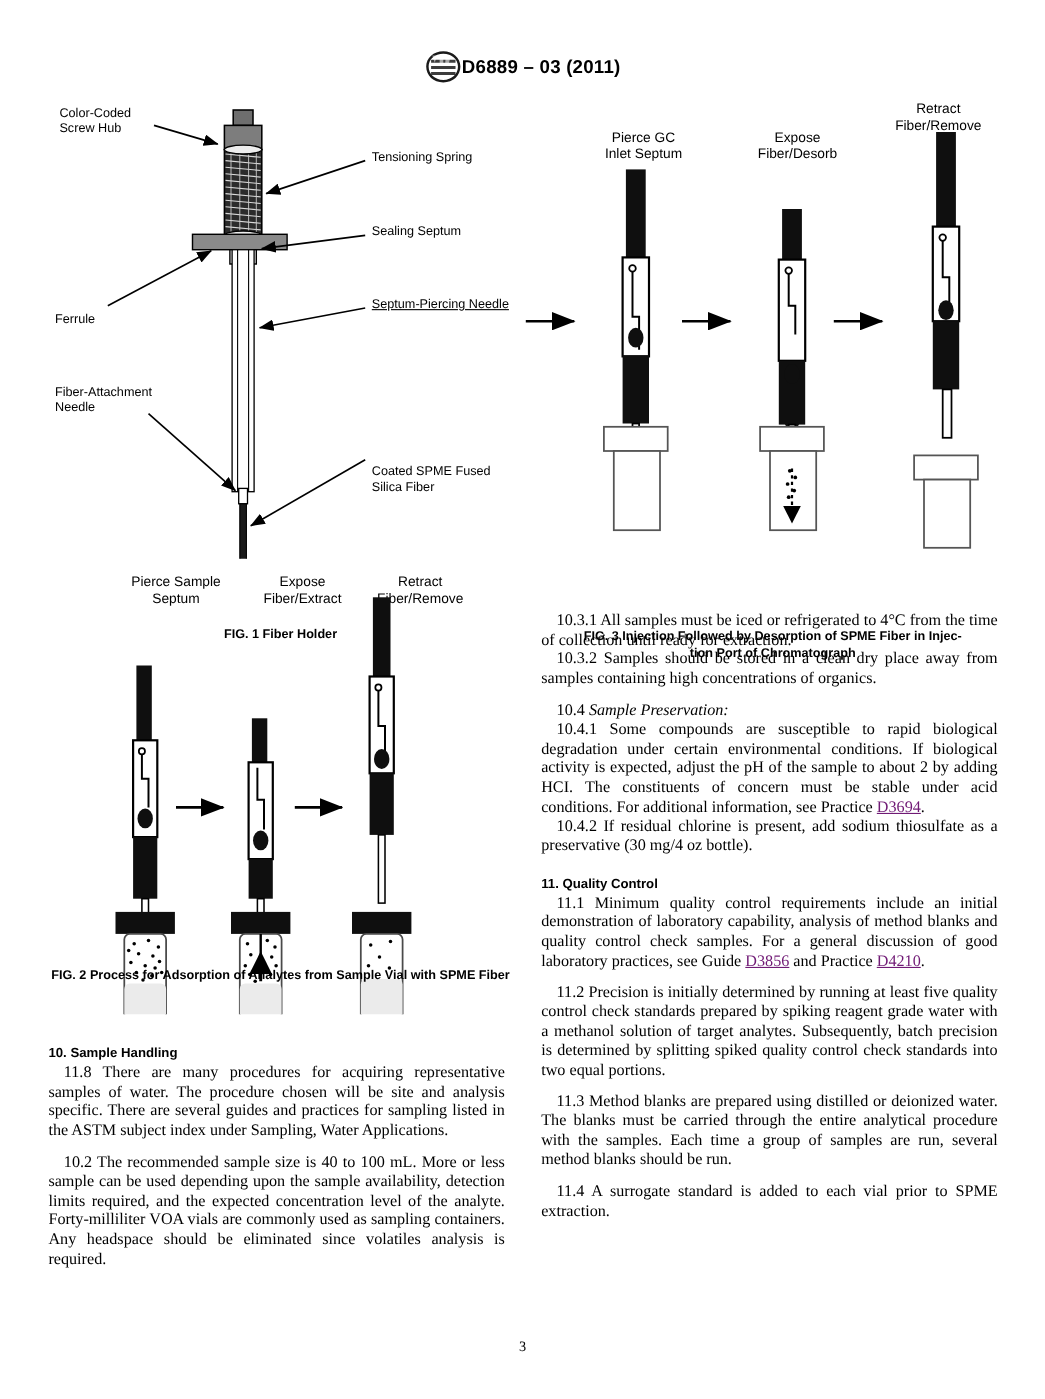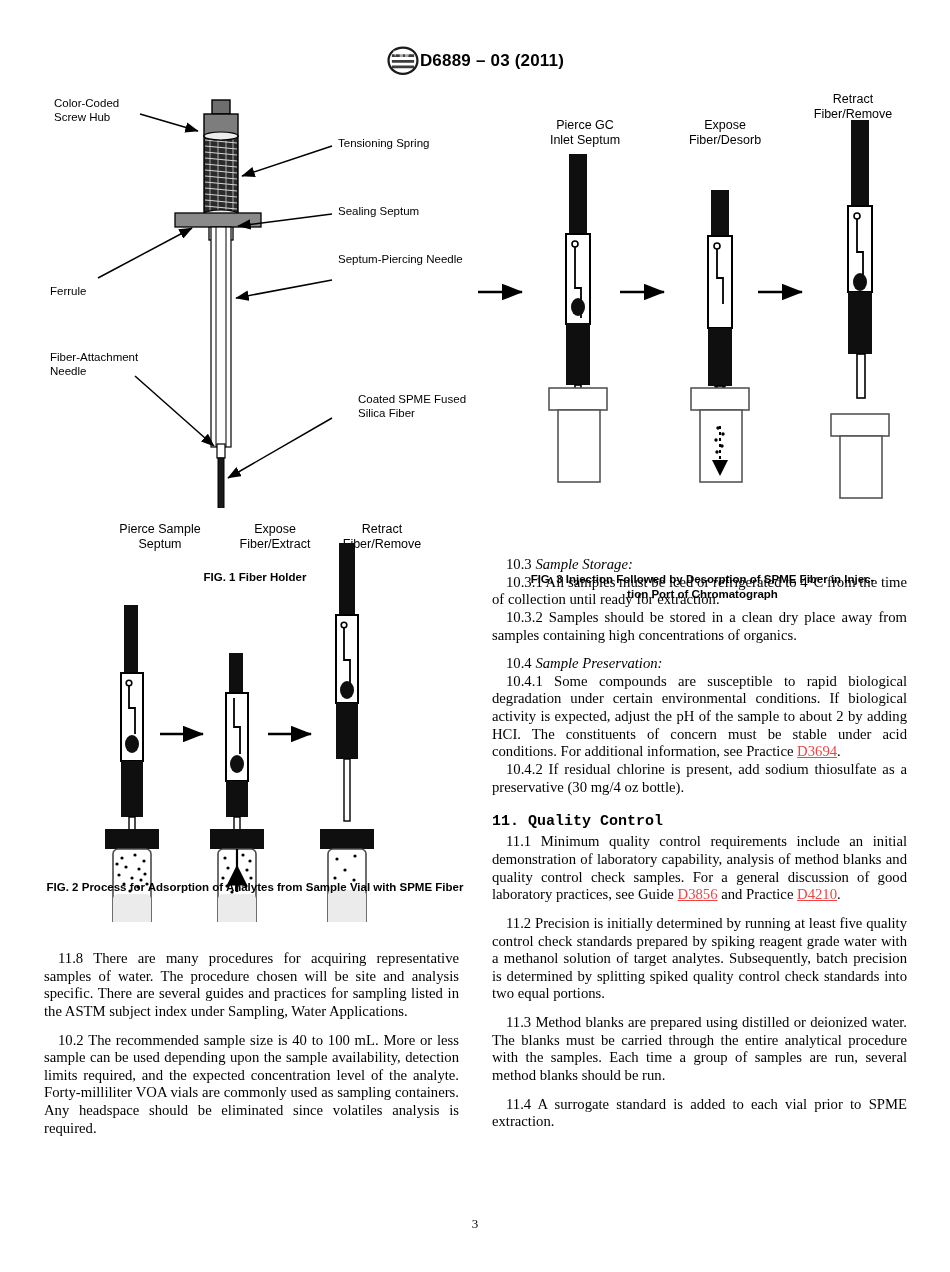--- a/index.html
+++ b/index.html
@@ -53,39 +53,39 @@
   
   #fig2 { position: absolute; left: 55px; top: 522px; width: 400px; height: 400px; }
   #fig2-caption { position: absolute; left: -10px; top: 358px; width: 420px; }
 
   
   .col { position: absolute; width: 415px; }
   #col-left  { left: 44px;  top: 950px; }
   #col-right { left: 492px; top: 556px; }
 
   .sec-head {
-    font-family: Liberation Mono, monospace;
-    font-weight: bold; font-size: 15px;
+    font-family: Liberation Sans, sans-serif;
+    font-weight: bold; font-size: 12px;
     margin: 0 0 3px 0;
   }
   .sec-head.spaced { margin-top: 17px; }
   p.body {
     margin: 0 0 0 0;
     font-size: 14.7px; line-height: 1.2;
     text-align: justify; text-justify: inter-word;
     text-indent: 14px;
     hyphens: manual;
   }
   p.body.gap { margin-top: 11px; }
   p.sub-head {
     margin: 0; font-size: 14.7px; line-height: 1.2;
     text-indent: 14px; font-style: italic;
   }
   p.sub-head .num { font-style: normal; }
-  .ref { color: #ef4444; font-family: Liberation Serif, serif; }
+  .ref { color: #701a75; font-family: Liberation Serif, serif; }
 
   .page-number {
     position: absolute; left: 0; top: 1216px; width: 950px;
     text-align: center; font-size: 13px;
   }
 </style>
 </head>
 <body>
 
 <div class="page-header">
@@ -162,24 +162,24 @@
     <line x1="292" y1="192" x2="196" y2="210" stroke="#000" stroke-width="1.5" marker-end="url(#ah)"></line>
     <line x1="95" y1="288" x2="174" y2="358" stroke="#000" stroke-width="1.5" marker-end="url(#ah)"></line>
     <line x1="292" y1="330" x2="188" y2="390" stroke="#000" stroke-width="1.5" marker-end="url(#ah)"></line>
   </svg>
 
   <div class="callout" style="left:14px; top:8px;">Color-Coded
 Screw Hub</div>
   <div class="callout" style="left:298px; top:48px;text-align:right;">Tensioning Spring</div>
   <div class="callout" style="left:298px; top:116px;">Sealing Septum</div>
   <div class="callout" style="left:10px; top:196px;">Ferrule</div>
-  <div class="callout" style="left:298px; top:164px;">Septum-Piercing Needle</div>
+  <div class="callout" style="left:298px; top:182px;text-decoration:underline;">Septum-Piercing Needle</div>
   <div class="callout" style="left:10px; top:262px;">Fiber-Attachment
 Needle</div>
-  <div class="callout" style="left:298px; top:304px;margin-left:20px;">Coated SPME Fused Silica Fiber</div>
+  <div class="callout" style="left:298px; top:334px;">Coated SPME Fused Silica Fiber</div>
 
   <div class="fig-caption" id="fig1-caption">FIG. 1 Fiber Holder</div>
 </div>
 
 <div id="fig3">
   <div class="fig-step-label" style="position:absolute; left:50px;  top:26px;  width:130px;">Pierce GC
 Inlet Septum</div>
   <div class="fig-step-label" style="position:absolute; left:190px; top:26px;  width:130px;">Expose
 Fiber/Desorb</div>
   <div class="fig-step-label" style="position:absolute; left:318px; top:0px;   width:130px;">Retract
@@ -347,28 +347,26 @@
           <circle cx="280" cy="356" r="1.6"></circle>
         <circle cx="299" cy="358" r="1.6"></circle>
       </g>
     </g>
   </svg>
 
   <div class="fig-caption" id="fig2-caption">FIG. 2 Process for Adsorption of Analytes from Sample Vial with SPME Fiber</div>
 </div>
 
 <div class="col" id="col-left">
+  <h2 class="sec-head">10.  Sample Handling</h2>
   <p class="body">11.8  There are many procedures for acquiring representative samples of water. The procedure chosen will be site and analysis specific. There are several guides and practices for sampling listed in the ASTM subject index under Sampling, Water Applications.</p>
   <p class="body gap">10.2  The recommended sample size is 40 to 100 mL. More or less sample can be used depending upon the sample availability, detection limits required, and the expected concentration level of the analyte. Forty-milliliter VOA vials are commonly used as sampling containers. Any headspace should be eliminated since volatiles analysis is required.</p>
 </div>
 
 <div class="col" id="col-right">
-  <p class="sub-head">
-    <span class="num">10.3  </span><span>Sample Storage:</span>
-  </p>
   <p class="body">10.3.1  All samples must be iced or refrigerated to 4°C from the time of collection until ready for extraction.</p>
   <p class="body">10.3.2  Samples should be stored in a clean dry place away from samples containing high concentrations of organics.</p>
 
   <p class="sub-head" style="margin-top:11px;">
     <span class="num">10.4  </span><span>Sample Preservation:</span>
   </p>
   <p class="body"><span>10.4.1  Some compounds are susceptible to rapid biological degradation under certain environmental conditions. If biological activity is expected, adjust the pH of the sample to about 2 by adding HCI. The constituents of concern must be stable under acid conditions. For additional information, see Practice </span><a class="ref" href="#">D3694</a><span>.</span></p>
   <p class="body">10.4.2  If residual chlorine is present, add sodium thiosulfate as a preservative (30 mg/4 oz bottle).</p>
 
   <h2 class="sec-head spaced">11.  Quality Control</h2>

